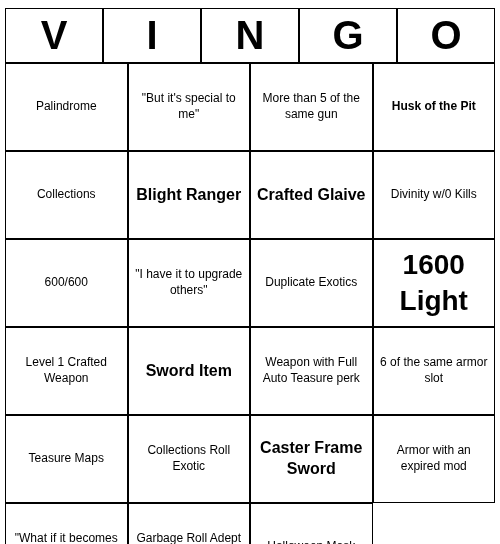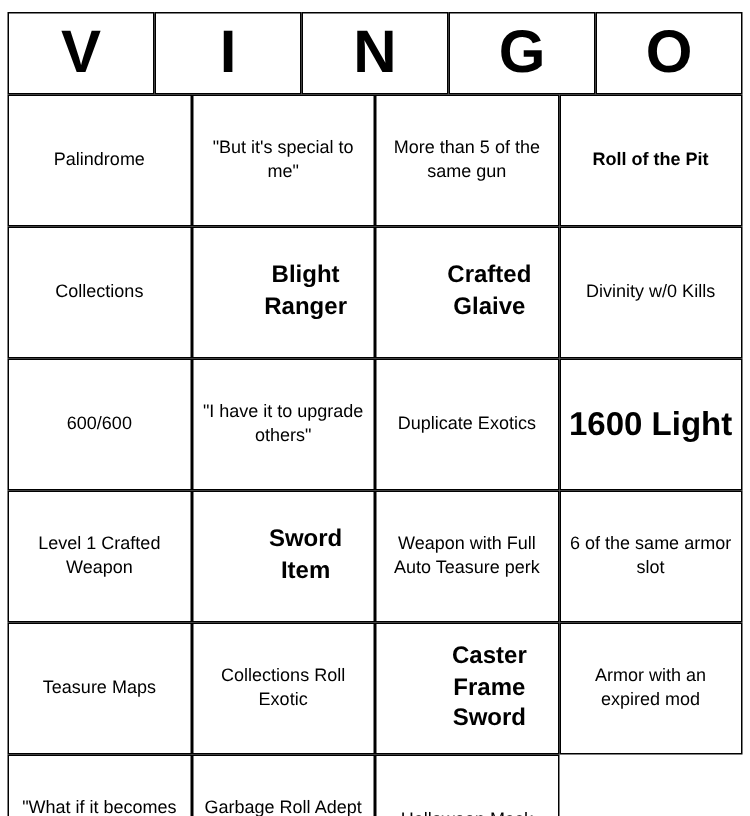--- a/index.html
+++ b/index.html
@@ -53,28 +53,27 @@
       align-items: center;
       justify-content: center;
       text-align: center;
       padding: 4px;
       font-size: 12px;
       line-height: 1.3;
       word-break: break-word;
     }
 
     .bingo-cell.large-text {
-      font-size: 22px;
+      font-size: 28px;
       font-weight: bold;
     }
 
     .bingo-cell.medium-text {
       font-size: 16px;
       font-weight: bold;
-      padding-left: 34px;
     }
 
     .bingo-cell.bold {
       font-weight: bold;
     }
   </style>
 </head>
 <body>
 
 <div class="bingo-card">
@@ -89,21 +88,21 @@
   <div class="bingo-cell">
         <span>Palindrome</span>
       </div>
       <div class="bingo-cell">
         <span>"But it's special to me"</span>
       </div>
       <div class="bingo-cell">
         <span>More than 5 of the same gun</span>
       </div>
       <div class="bingo-cell bold">
-        <span>Roll of the Pit</span>
+        <span>Husk of the Pit</span>
       </div>
       <div class="bingo-cell">
         <span>Collections</span>
       </div>
       <div class="bingo-cell medium-text bold">
         <span>Blight Ranger</span>
       </div>
       <div class="bingo-cell medium-text bold">
         <span>Crafted Glaive</span>
       </div>

